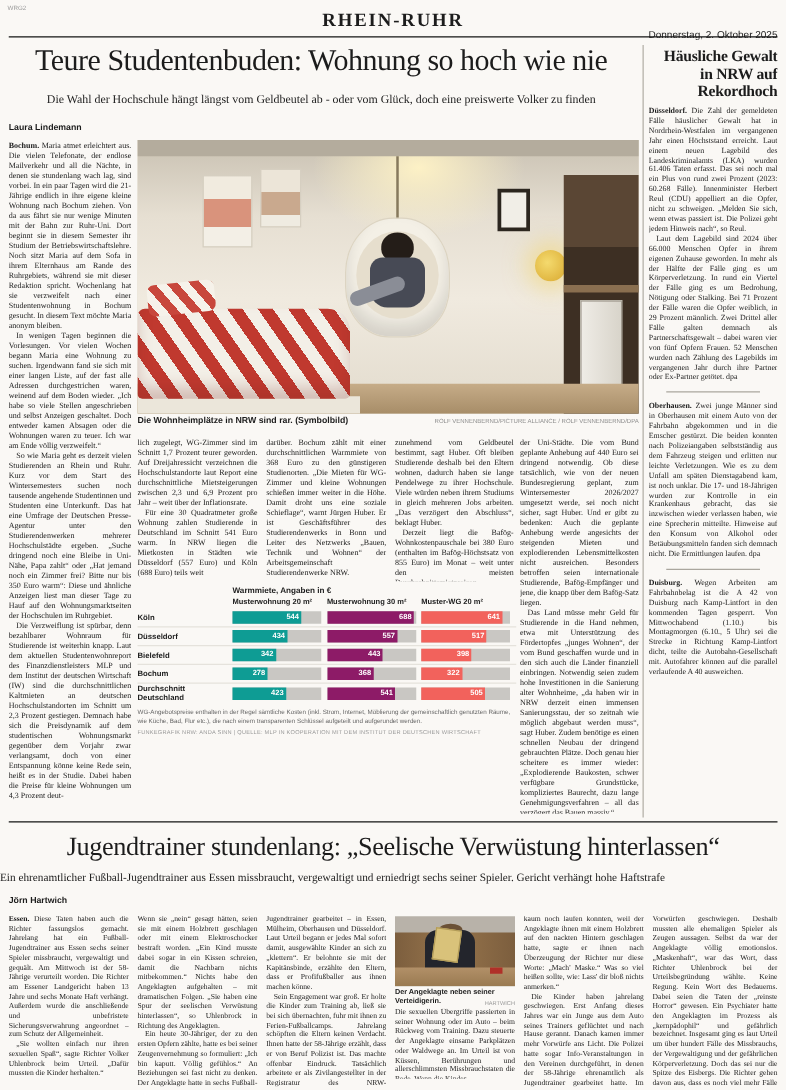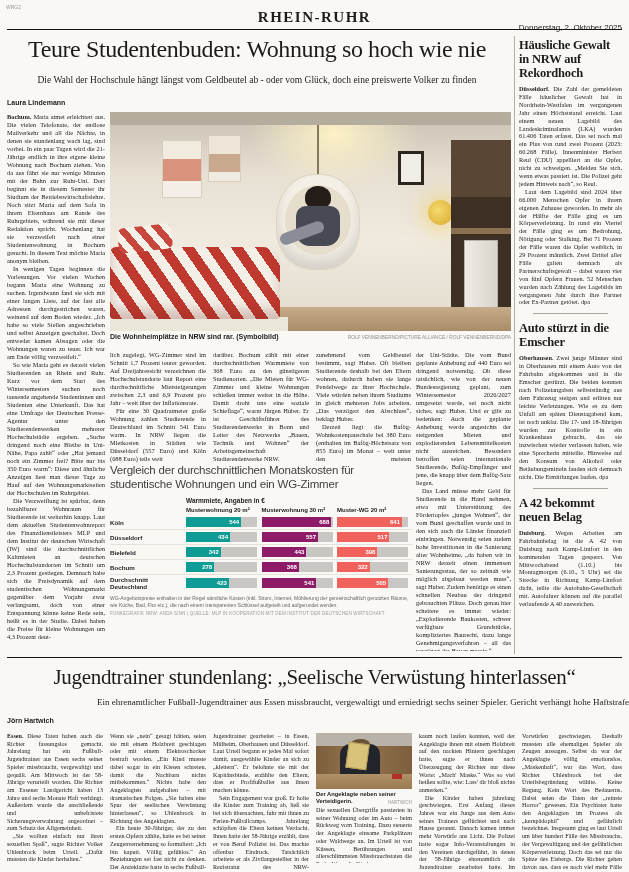--- a/index.html
+++ b/index.html
@@ -23,21 +23,21 @@
   
   .main-headline { position:absolute; left:4px; top:36px; width:506px; text-align:center;
     font:400 24px "Liberation Serif",serif; letter-spacing:-0.4px; white-space:nowrap; }
   .main-subhead { position:absolute; left:4px; top:75px; width:506px; text-align:center;
     font:400 9.5px "Liberation Serif",serif; white-space:nowrap; }
   .byline { font:bold 7px "Liberation Sans",sans-serif; }
   .byline-main { position:absolute; left:7px; top:99px; }
   .byline-bottom { position:absolute; left:7px; top:717px; }
   .bot-headline { position:absolute; left:0; top:665px; width:629px; text-align:center;
     font:400 21px "Liberation Serif",serif; letter-spacing:-0.3px; white-space:nowrap; }
-  .bot-subhead { position:absolute; left:0; top:697px; width:629px; text-align:right;
+  .bot-subhead { position:absolute; left:0; top:697px; width:629px; text-align:left;
     font:400 9px "Liberation Serif",serif; white-space:nowrap; }
 
   
   .bodytext { font-size:6.4px; line-height:8px; text-align:justify; overflow:hidden;
     hyphens:auto; -webkit-hyphens:auto; }
   .bodytext p + p { text-indent:6px; }
   .bodytext b { font-weight:bold; }
   .bodytext-sm { font-size:6.1px; line-height:7.7px; }
 
   .mcol1 { position:absolute; left:7px;   top:113px; width:98px; height:536px; }
@@ -102,21 +102,21 @@
   .chart-row:last-child { border-bottom:none; }
   .chart-rowlabel { width:76px; padding-right:3px; font-weight:bold; font-size:6.2px; }
   .chart-cell { width:71px; margin-right:4.5px; height:10px; background:#c9c7c3; }
   .chart-fill { height:100%; display:flex; align-items:center; justify-content:flex-end; }
   .chart-val { font-weight:bold; font-size:6px; color:#fff; padding-right:2px; }
   .chart-footnote { margin-top:5px; font-size:5px; line-height:6.5px; color:#666; }
   .chart-credit { margin-top:3px; font-size:4.5px; color:#9a9a9a; letter-spacing:0.2px; }
 
   
   .sidebar { position:absolute; left:519px; top:36px; width:103px; height:618px; overflow:hidden; }
-  .sb-head { font:bold 12.5px "Liberation Serif",serif; line-height:14px; text-align:left;
+  .sb-head { font:bold 12.5px "Liberation Serif",serif; line-height:14px; text-align:right;
     margin:2px 0 5px; letter-spacing:-0.2px; }
   .sb-body { font-size:6.3px; line-height:7.9px; }
   .sb-sep { border-top:1px solid #aaa69e; margin:7px 14px; }
 
   
   .court-photo { position:relative; width:96px; height:56px; overflow:hidden; background:#b8b2a9; }
   .cp-wood { position:absolute; left:0; top:13px; width:100%; height:29px;
     background:linear-gradient(90deg,#7c5e3e,#97754c 45%,#7c5e3e); }
   .cp-desk { position:absolute; left:0; bottom:0; width:100%; height:15px;
     background:linear-gradient(180deg,#b29068,#997a51); }
@@ -188,21 +188,20 @@
   <div class="bodytext mcol4">
       <p>zunehmend vom Geldbeutel bestimmt, sagt Huber. Oft bleiben Studierende deshalb bei den Eltern wohnen, dadurch haben sie lange Pendelwege zu ihrer Hochschule. Viele würden neben ihrem Studiums in gleich mehreren Jobs arbeiten. „Das verzögert den Abschluss“, beklagt Huber.</p>
       <p>Derzeit liegt die Bafög-Wohnkostenpauschale bei 380 Euro (enthalten im Bafög-Höchstsatz von 855 Euro) im Monat – weit unter den meisten Durchschnittsmietpreisen</p>
     </div>
   <div class="bodytext mcol5">
       <p>der Uni-Städte. Die vom Bund geplante Anhebung auf 440 Euro sei dringend notwendig. Ob diese tatsächlich, wie von der neuen Bundesregierung geplant, zum Wintersemester 2026/2027 umgesetzt werde, sei noch nicht sicher, sagt Huber. Und er gibt zu bedenken: Auch die geplante Anhebung werde angesichts der steigenden Mieten und explodierenden Lebensmittelkosten nicht ausreichen. Besonders betroffen seien internationale Studierende, Bafög-Empfänger und jene, die knapp über dem Bafög-Satz liegen.</p>
       <p>Das Land müsse mehr Geld für Studierende in die Hand nehmen, etwa mit Unterstützung des Fördertopfes „junges Wohnen“, der vom Bund geschaffen wurde und in den sich auch die Länder finanziell einbringen. Notwendig seien zudem hohe Investitionen in die Sanierung alter Wohnheime, „da haben wir in NRW derzeit einen immensen Sanierungsstau, der so zeitnah wie möglich abgebaut werden muss“, sagt Huber. Zudem benötige es einen schnellen Neubau der dringend gebrauchten Plätze. Doch genau hier scheitere es immer wieder: „Explodierende Baukosten, schwer verfügbare Grundstücke, kompliziertes Baurecht, dazu lange Genehmigungsverfahren – all das verzögert das Bauen massiv.“</p>
     </div>
 
   <div class="chart">
-    <div class="chart-title">Vergleich der durchschnittlichen Monatskosten für studentische Wohnungen und ein WG-Zimmer</div>
     <div class="chart-subtitle">Warmmiete, Angaben in €</div>
     <div class="chart-headers">
         <div class="chart-header">Musterwohnung 20 m²</div>
         <div class="chart-header">Musterwohnung 30 m²</div>
         <div class="chart-header">Muster-WG 20 m²</div>
       </div>
     <div class="chart-rows">
         <div class="chart-row">
           <div class="chart-rowlabel">Köln</div>
           <div class="chart-cell" style="background: rgb(201, 199, 195);">
@@ -303,28 +302,26 @@
 <aside class="sidebar">
   <section>
     <h2 class="sb-head">Häusliche Gewalt in NRW auf Rekordhoch</h2>
     <div class="bodytext sb-body">
         <p><b>Düsseldorf. </b>Die Zahl der gemeldeten Fälle häuslicher Gewalt hat in Nordrhein-Westfalen im vergangenen Jahr einen Höchststand erreicht. Laut einem neuen Lagebild des Landeskriminalamts (LKA) wurden 61.406 Taten erfasst. Das sei noch mal ein Plus von rund zwei Prozent (2023: 60.268 Fälle). Innenminister Herbert Reul (CDU) appelliert an die Opfer, nicht zu schweigen. „Melden Sie sich, wenn etwas passiert ist. Die Polizei geht jedem Hinweis nach“, so Reul.</p>
         <p>Laut dem Lagebild sind 2024 über 66.000 Menschen Opfer in ihrem eigenen Zuhause geworden. In mehr als der Hälfte der Fälle ging es um Körperverletzung. In rund ein Viertel der Fälle ging es um Bedrohung, Nötigung oder Stalking. Bei 71 Prozent der Fälle waren die Opfer weiblich, in 29 Prozent männlich. Zwei Drittel aller Fälle galten demnach als Partnerschaftsgewalt – dabei waren vier von fünf Opfern Frauen. 52 Menschen wurden nach Zählung des Lagebilds im vergangenen Jahr durch ihre Partner oder Ex-Partner getötet. dpa</p>
       </div>
   </section>
   <div class="sb-sep"></div>
   <section>
-    <h2 class="sb-head">Auto stürzt in die Emscher</h2>
     <div class="bodytext sb-body">
         <p><b>Oberhausen. </b>Zwei junge Männer sind in Oberhausen mit einem Auto von der Fahrbahn abgekommen und in die Emscher gestürzt. Die beiden konnten nach Polizeiangaben selbstständig aus dem Fahrzeug steigen und erlitten nur leichte Verletzungen. Wie es zu dem Unfall am späten Dienstagabend kam, ist noch unklar. Die 17- und 18-Jährigen wurden zur Kontrolle in ein Krankenhaus gebracht, das sie inzwischen wieder verlassen haben, wie eine Sprecherin mitteilte. Hinweise auf den Konsum von Alkohol oder Betäubungsmitteln fanden sich demnach nicht. Die Ermittlungen laufen. dpa</p>
       </div>
   </section>
   <div class="sb-sep"></div>
   <section>
-    <h2 class="sb-head">A 42 bekommt neuen Belag</h2>
     <div class="bodytext sb-body">
         <p><b>Duisburg. </b>Wegen Arbeiten am Fahrbahnbelag ist die A 42 von Duisburg nach Kamp-Lintfort in den kommenden Tagen gesperrt. Von Mittwochabend (1.10.) bis Montagmorgen (6.10., 5 Uhr) sei die Strecke in Richtung Kamp-Lintfort dicht, teilte die Autobahn-Gesellschaft mit. Autofahrer können auf die parallel verlaufende A 40 ausweichen.</p>
       </div>
   </section>
 </aside>
 
 <div class="rule rule-bottom"></div>
 <article>
   <h1 class="bot-headline">Jugendtrainer stundenlang: „Seelische Verwüstung hinterlassen“</h1>
   <div class="bot-subhead">Ein ehrenamtlicher Fußball-Jugendtrainer aus Essen missbraucht, vergewaltigt und erniedrigt sechs seiner Spieler. Gericht verhängt hohe Haftstrafe</div>

